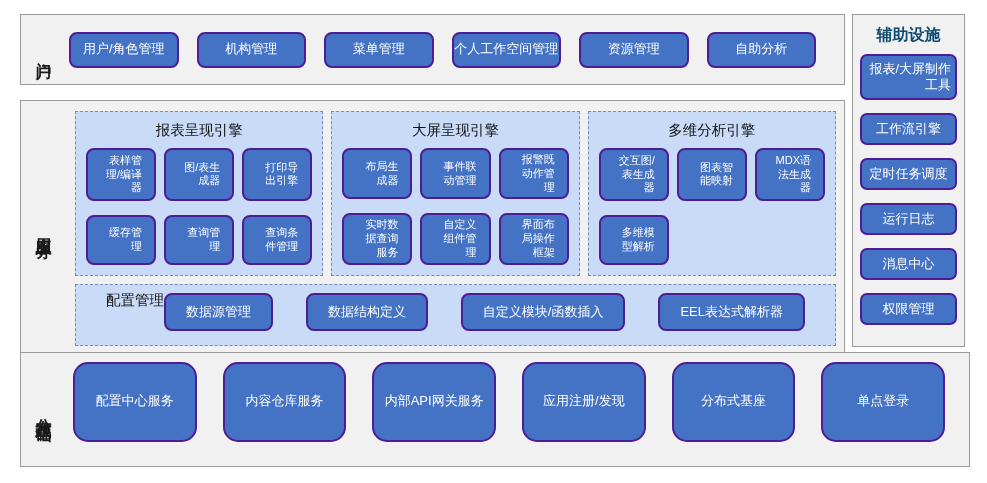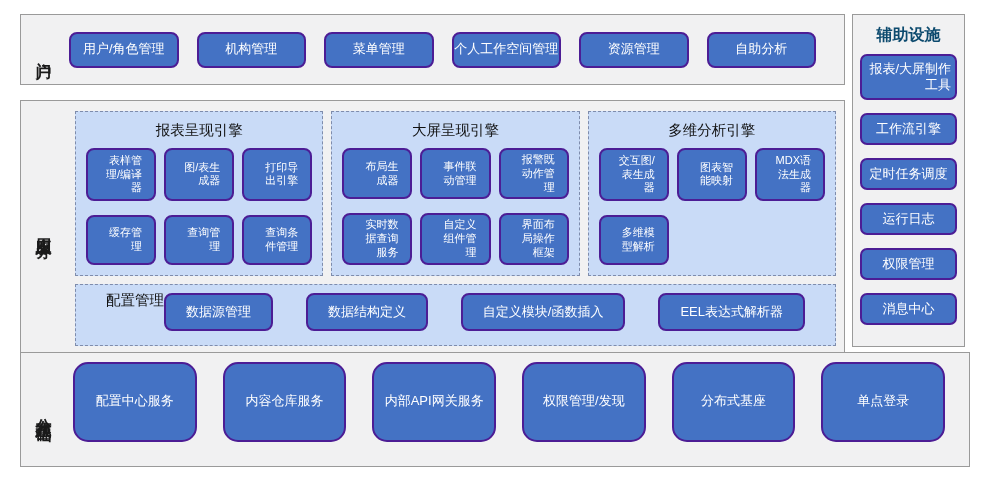--- a/index.html
+++ b/index.html
@@ -152,28 +152,28 @@
   </div>
 </div>
 
 <div class="panel" id="aux">
   <div class="aux-title">辅助设施</div>
   <div class="btn-col">
       <div class="btn tall">报表/大屏制作工具</div>
       <div class="btn">工作流引擎</div>
       <div class="btn">定时任务调度</div>
       <div class="btn">运行日志</div>
+      <div class="btn">消息中心</div>
       <div class="btn">权限管理</div>
-      <div class="btn">消息中心</div>
     </div>
 </div>
 
 <div class="panel" id="base">
   <div class="side-label">分布式基础</div>
   <div class="btn-row">
       <div class="btn">配置中心服务</div>
       <div class="btn">内容仓库服务</div>
       <div class="btn">内部API网关服务</div>
-      <div class="btn">权限管理/发现</div>
+      <div class="btn">应用注册/发现</div>
       <div class="btn">分布式基座</div>
       <div class="btn">单点登录</div>
     </div>
 </div>
 
 </body></html>

